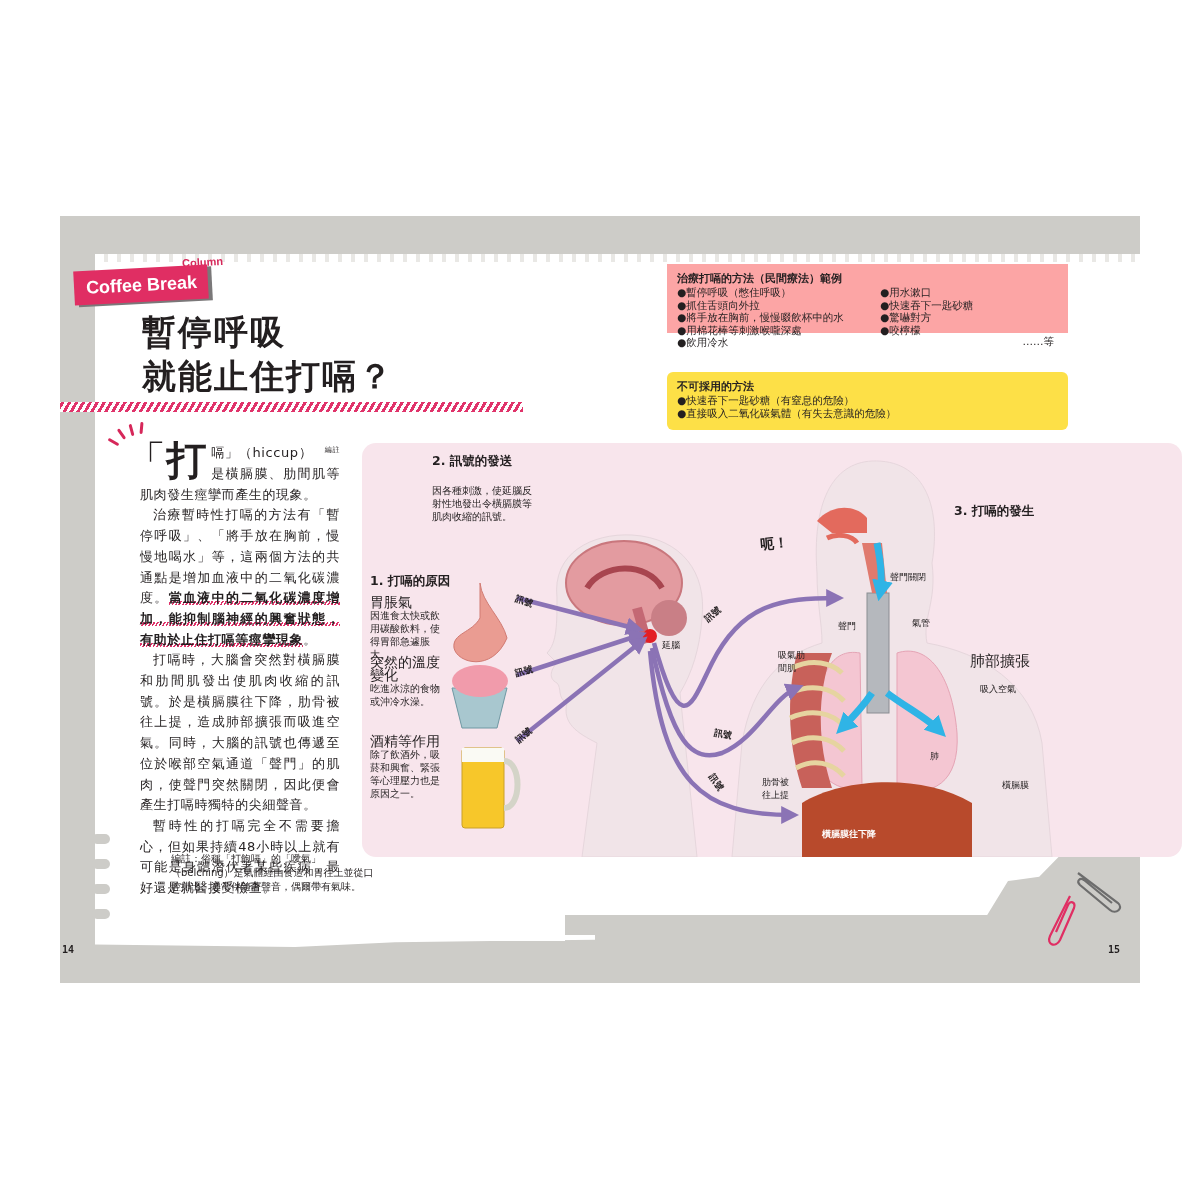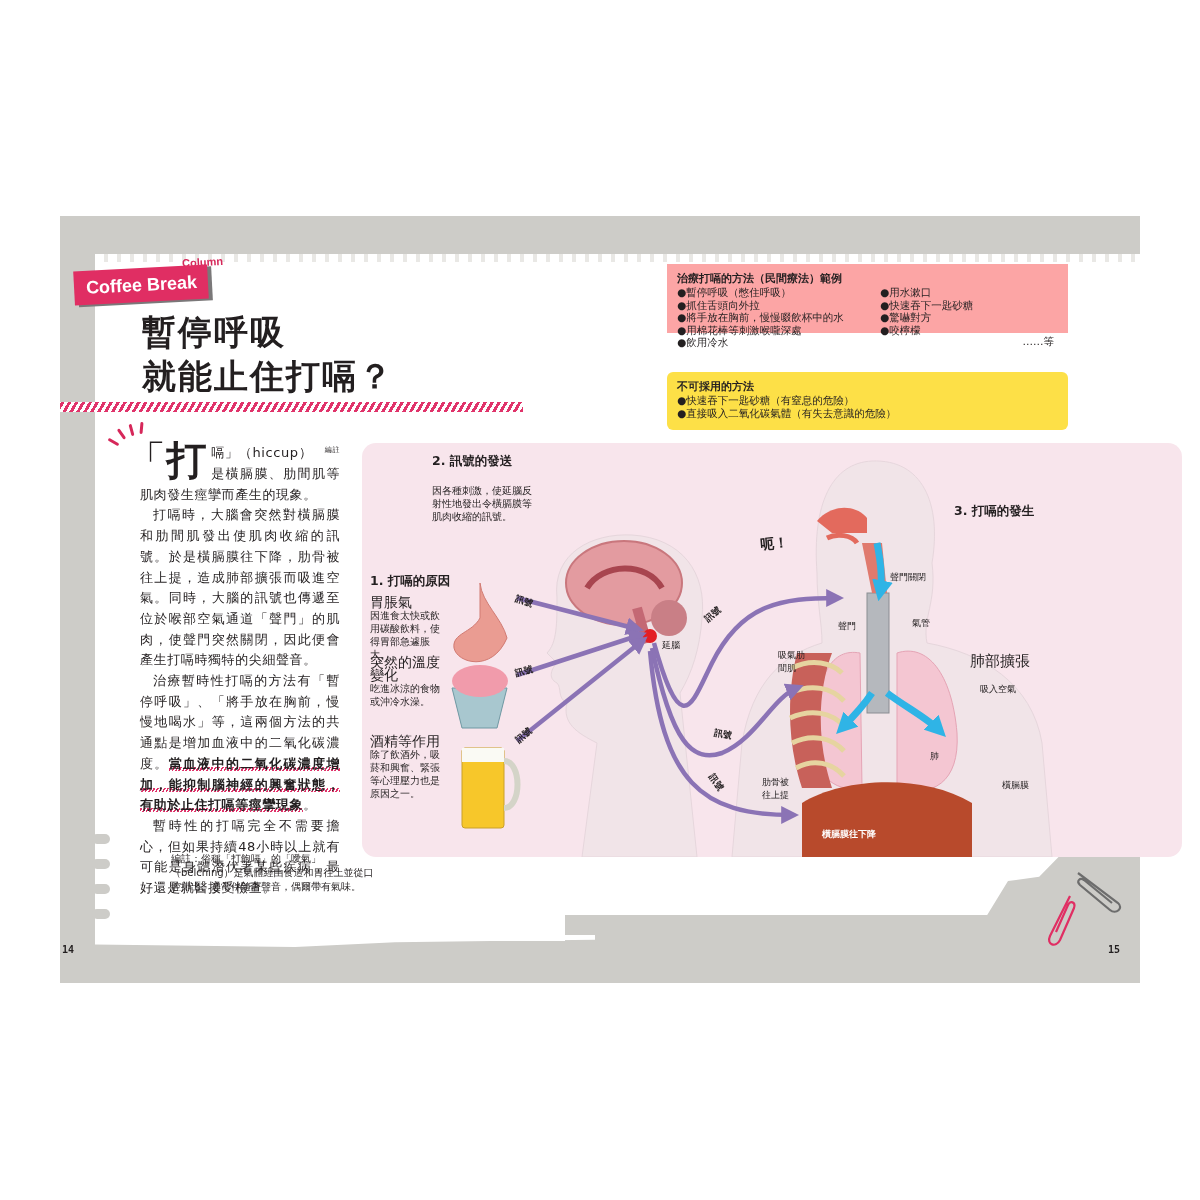--- a/index.html
+++ b/index.html
@@ -94,22 +94,22 @@
   <i style="left:10px;top:8px;transform:rotate(-35deg)"></i>
   <i style="left:20px;top:4px;transform:rotate(-15deg)"></i>
   <i style="left:30px;top:2px;transform:rotate(5deg)"></i>
 </div>
 
 <div class="body-text">
   <div class="dropcap-row">
     <span class="dropcap"><span class="q">「</span><span>打</span></span>
     <span>嗝」（hiccup）</span><span class="note-sup">編註</span><span>是橫膈膜、肋間肌等肌肉發生痙攣而產生的現象。</span>
   </div>
+  <p class="indent"><span>治療暫時性打嗝的方法有「暫停呼吸」、「將手放在胸前，慢慢地喝水」等，這兩個方法的共通點是增加血液中的二氧化碳濃度。</span><span class="emph">當血液中的二氧化碳濃度增加，能抑制腦神經的興奮狀態，有助於止住打嗝等痙攣現象</span><span>。</span></p>
   <p class="indent">打嗝時，大腦會突然對橫膈膜和肋間肌發出使肌肉收縮的訊號。於是橫膈膜往下降，肋骨被往上提，造成肺部擴張而吸進空氣。同時，大腦的訊號也傳遞至位於喉部空氣通道「聲門」的肌肉，使聲門突然關閉，因此便會產生打嗝時獨特的尖細聲音。</p>
-  <p class="indent"><span>治療暫時性打嗝的方法有「暫停呼吸」、「將手放在胸前，慢慢地喝水」等，這兩個方法的共通點是增加血液中的二氧化碳濃度。</span><span class="emph">當血液中的二氧化碳濃度增加，能抑制腦神經的興奮狀態，有助於止住打嗝等痙攣現象</span><span>。</span></p>
   <p class="indent">暫時性的打嗝完全不需要擔心，但如果持續48小時以上就有可能是身體潛伏著某些疾病，最好還是就醫接受檢查。</p>
 </div>
 <div class="editor-note">編註：俗稱「打飽嗝」的「噯氣」（belching）是氣體經由食道和胃往上並從口腔排出。通常伴隨著聲音，偶爾帶有氣味。</div>
 
 <div class="box-blue">
   <div class="box-title">治療打嗝的方法（民間療法）範例</div>
   <div class="cols">
     <div class="col-a">
       <div>●暫停呼吸（憋住呼吸）</div>
       <div>●抓住舌頭向外拉</div>

